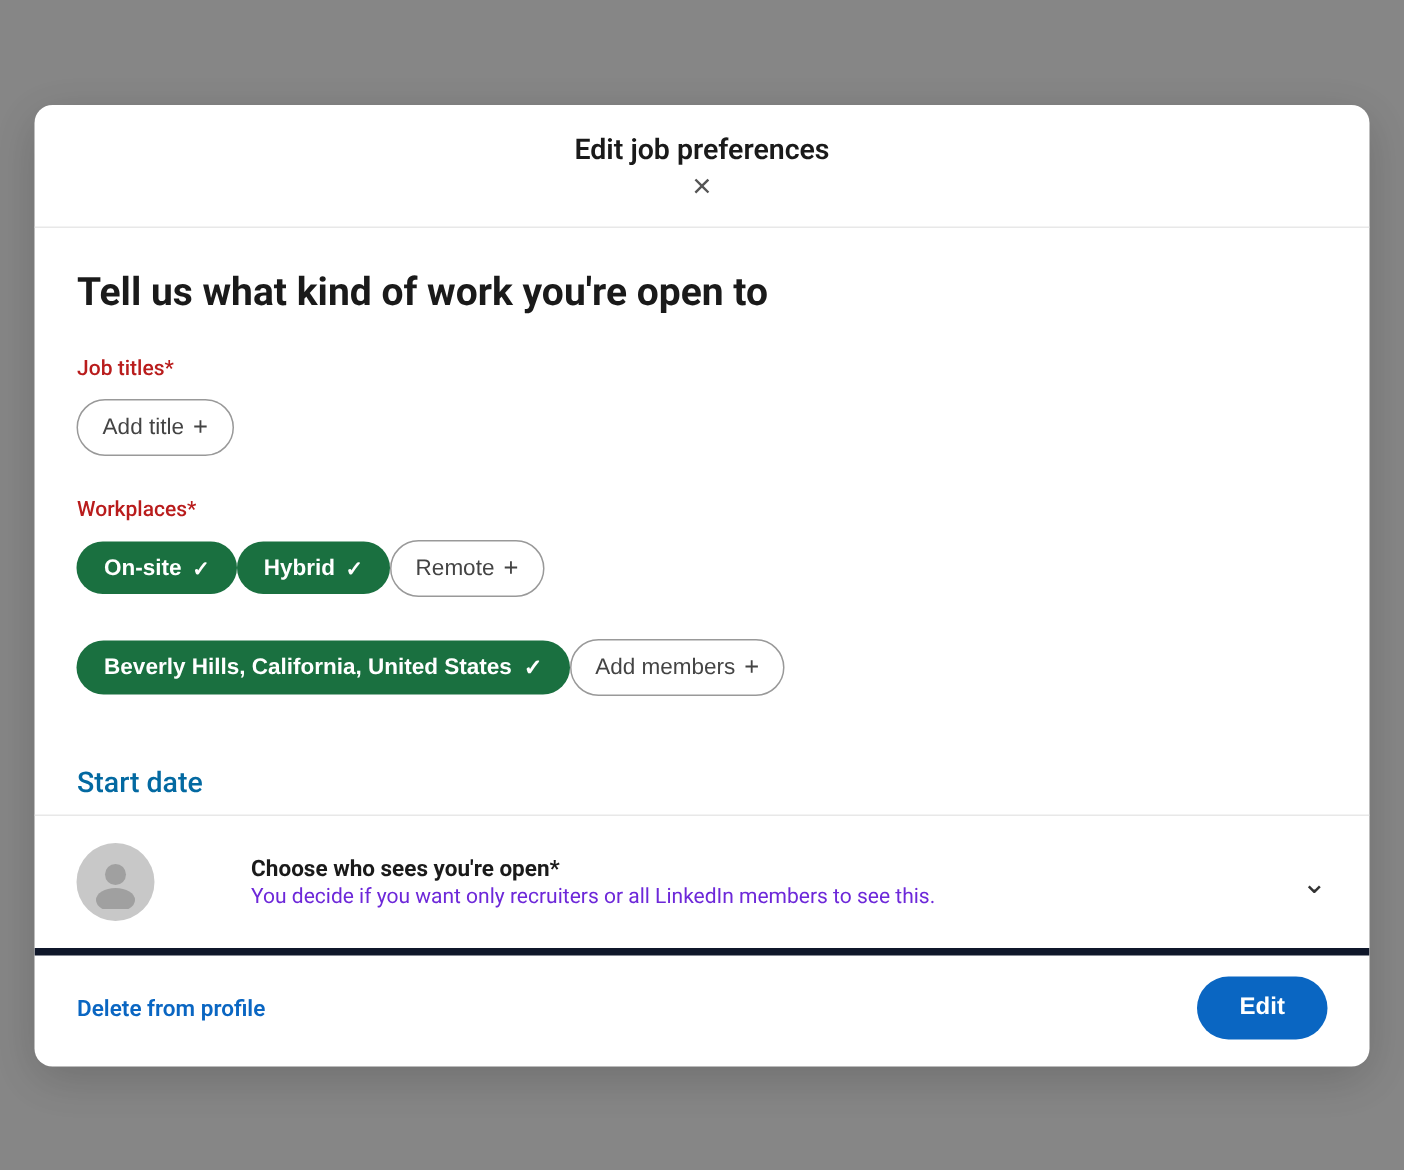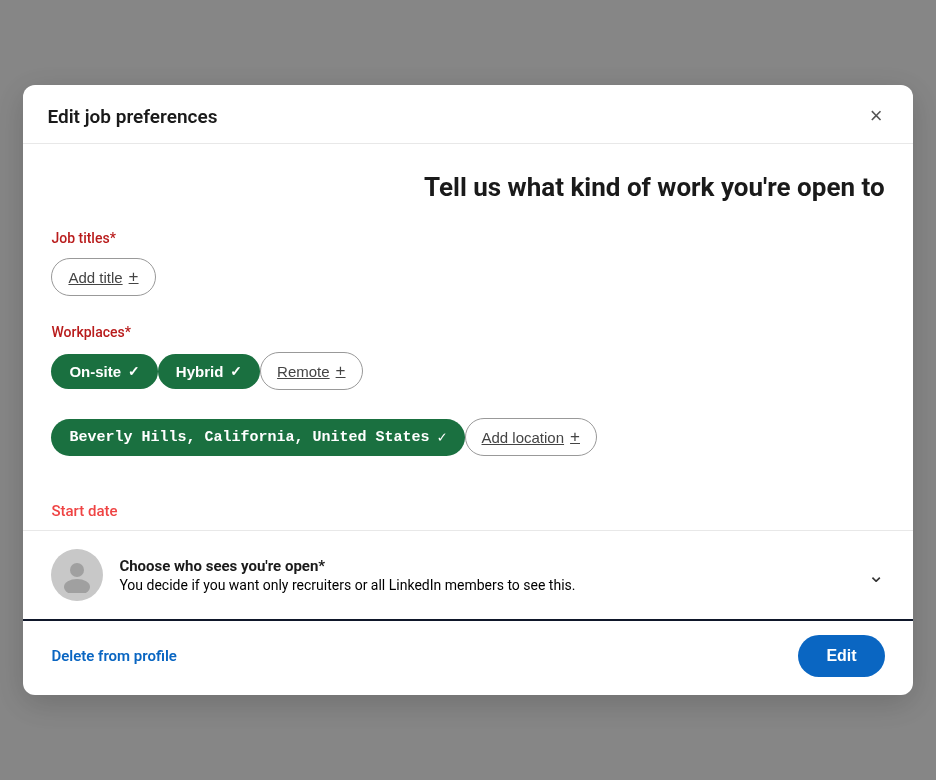--- a/index.html
+++ b/index.html
@@ -26,23 +26,24 @@
       border-radius: 12px;
       width: 900px;
       max-width: 95vw;
       box-shadow: 0 8px 32px rgba(0,0,0,0.18);
       overflow: hidden;
       position: relative;
     }
     .modal-header {
       display: flex;
       align-items: center;
-      justify-content: space-between;
+      justify-content: flex-end;
       padding: 18px 24px 14px 24px;
       border-bottom: 1px solid #e8e8e8;
+      flex-direction: column;
     }
     .modal-header-title {
       font-size: 19px;
       font-weight: 600;
       color: #1a1a1a;
     }
     .close-btn {
       background: none;
       border: none;
       cursor: pointer;
@@ -53,21 +54,20 @@
       line-height: 1;
     }
     .modal-body {
       padding: 28px 28px 0 28px;
     }
     .modal-body h2 {
       font-size: 26px;
       font-weight: 700;
       color: #1a1a1a;
       margin-bottom: 28px;
-      text-align: right;
     }
     .section-label {
       font-size: 14px;
       font-weight: 500;
       color: #b91c1c;
       margin-bottom: 12px;
     }
     .section {
       margin-bottom: 28px;
     }
@@ -76,21 +76,20 @@
       align-items: center;
       gap: 6px;
       border: 1.5px solid #999;
       border-radius: 999px;
       padding: 8px 16px;
       font-size: 15px;
       color: #444;
       background: #fff;
       cursor: pointer;
       font-weight: 500;
-      text-decoration: underline;
     }
     .pill-solid {
       display: inline-flex;
       align-items: center;
       gap: 7px;
       border: none;
       border-radius: 999px;
       padding: 9px 18px;
       font-size: 15px;
       color: #fff;
@@ -112,26 +111,25 @@
       align-items: center;
       gap: 8px;
       border: none;
       border-radius: 999px;
       padding: 9px 18px;
       font-size: 15px;
       color: #fff;
       background: #1a7040;
       cursor: pointer;
       font-weight: 600;
-      font-family: Liberation Mono, monospace;
     }
     .start-date-label {
-      font-size: 15px;
+      font-size: 19px;
       font-weight: 500;
-      color: #ef4444;
+      color: #0369a1;
       padding: 18px 28px 0 28px;
     }
     .choose-visibility-row {
       display: flex;
       align-items: center;
       gap: 16px;
       padding: 18px 28px 18px 28px;
       border-top: 1px solid #e8e8e8;
       margin-top: 10px;
       cursor: pointer;
@@ -146,41 +144,42 @@
       justify-content: center;
       overflow: hidden;
       flex-shrink: 0;
     }
     .avatar svg {
       width: 36px;
       height: 36px;
     }
     .visibility-text-block {
       flex: 1;
+      margin-left: 48px;
     }
     .visibility-title {
       font-size: 15px;
       font-weight: 700;
       color: #1a1a1a;
     }
     .visibility-desc {
       font-size: 14px;
-      color: #000000;
+      color: #6d28d9;
       margin-top: 2px;
     }
     .chevron-down {
       font-size: 20px;
       color: #333;
     }
     .modal-footer {
       display: flex;
       align-items: center;
       justify-content: space-between;
       padding: 14px 28px 18px 28px;
-      border-top: 2px solid #0f172a;
+      border-top: 5px solid #0f172a;
     }
     .delete-link {
       color: #0a66c2;
       font-size: 15px;
       font-weight: 600;
       cursor: pointer;
       background: none;
       border: none;
       text-decoration: none;
     }
@@ -239,21 +238,21 @@
         </div>
       </div>
 
       <div class="section">
         <div class="pills-row">
           <button class="location-pill">
             <span>Beverly Hills, California, United States</span>
             <span class="checkmark">✓</span>
           </button>
           <button class="pill-outline">
-            <span>Add location</span>
+            <span>Add members</span>
             <span class="plus-icon">+</span>
           </button>
         </div>
       </div>
     </div>
 
     <div class="start-date-label">Start date</div>
 
     <div class="choose-visibility-row">
       <div class="avatar">

